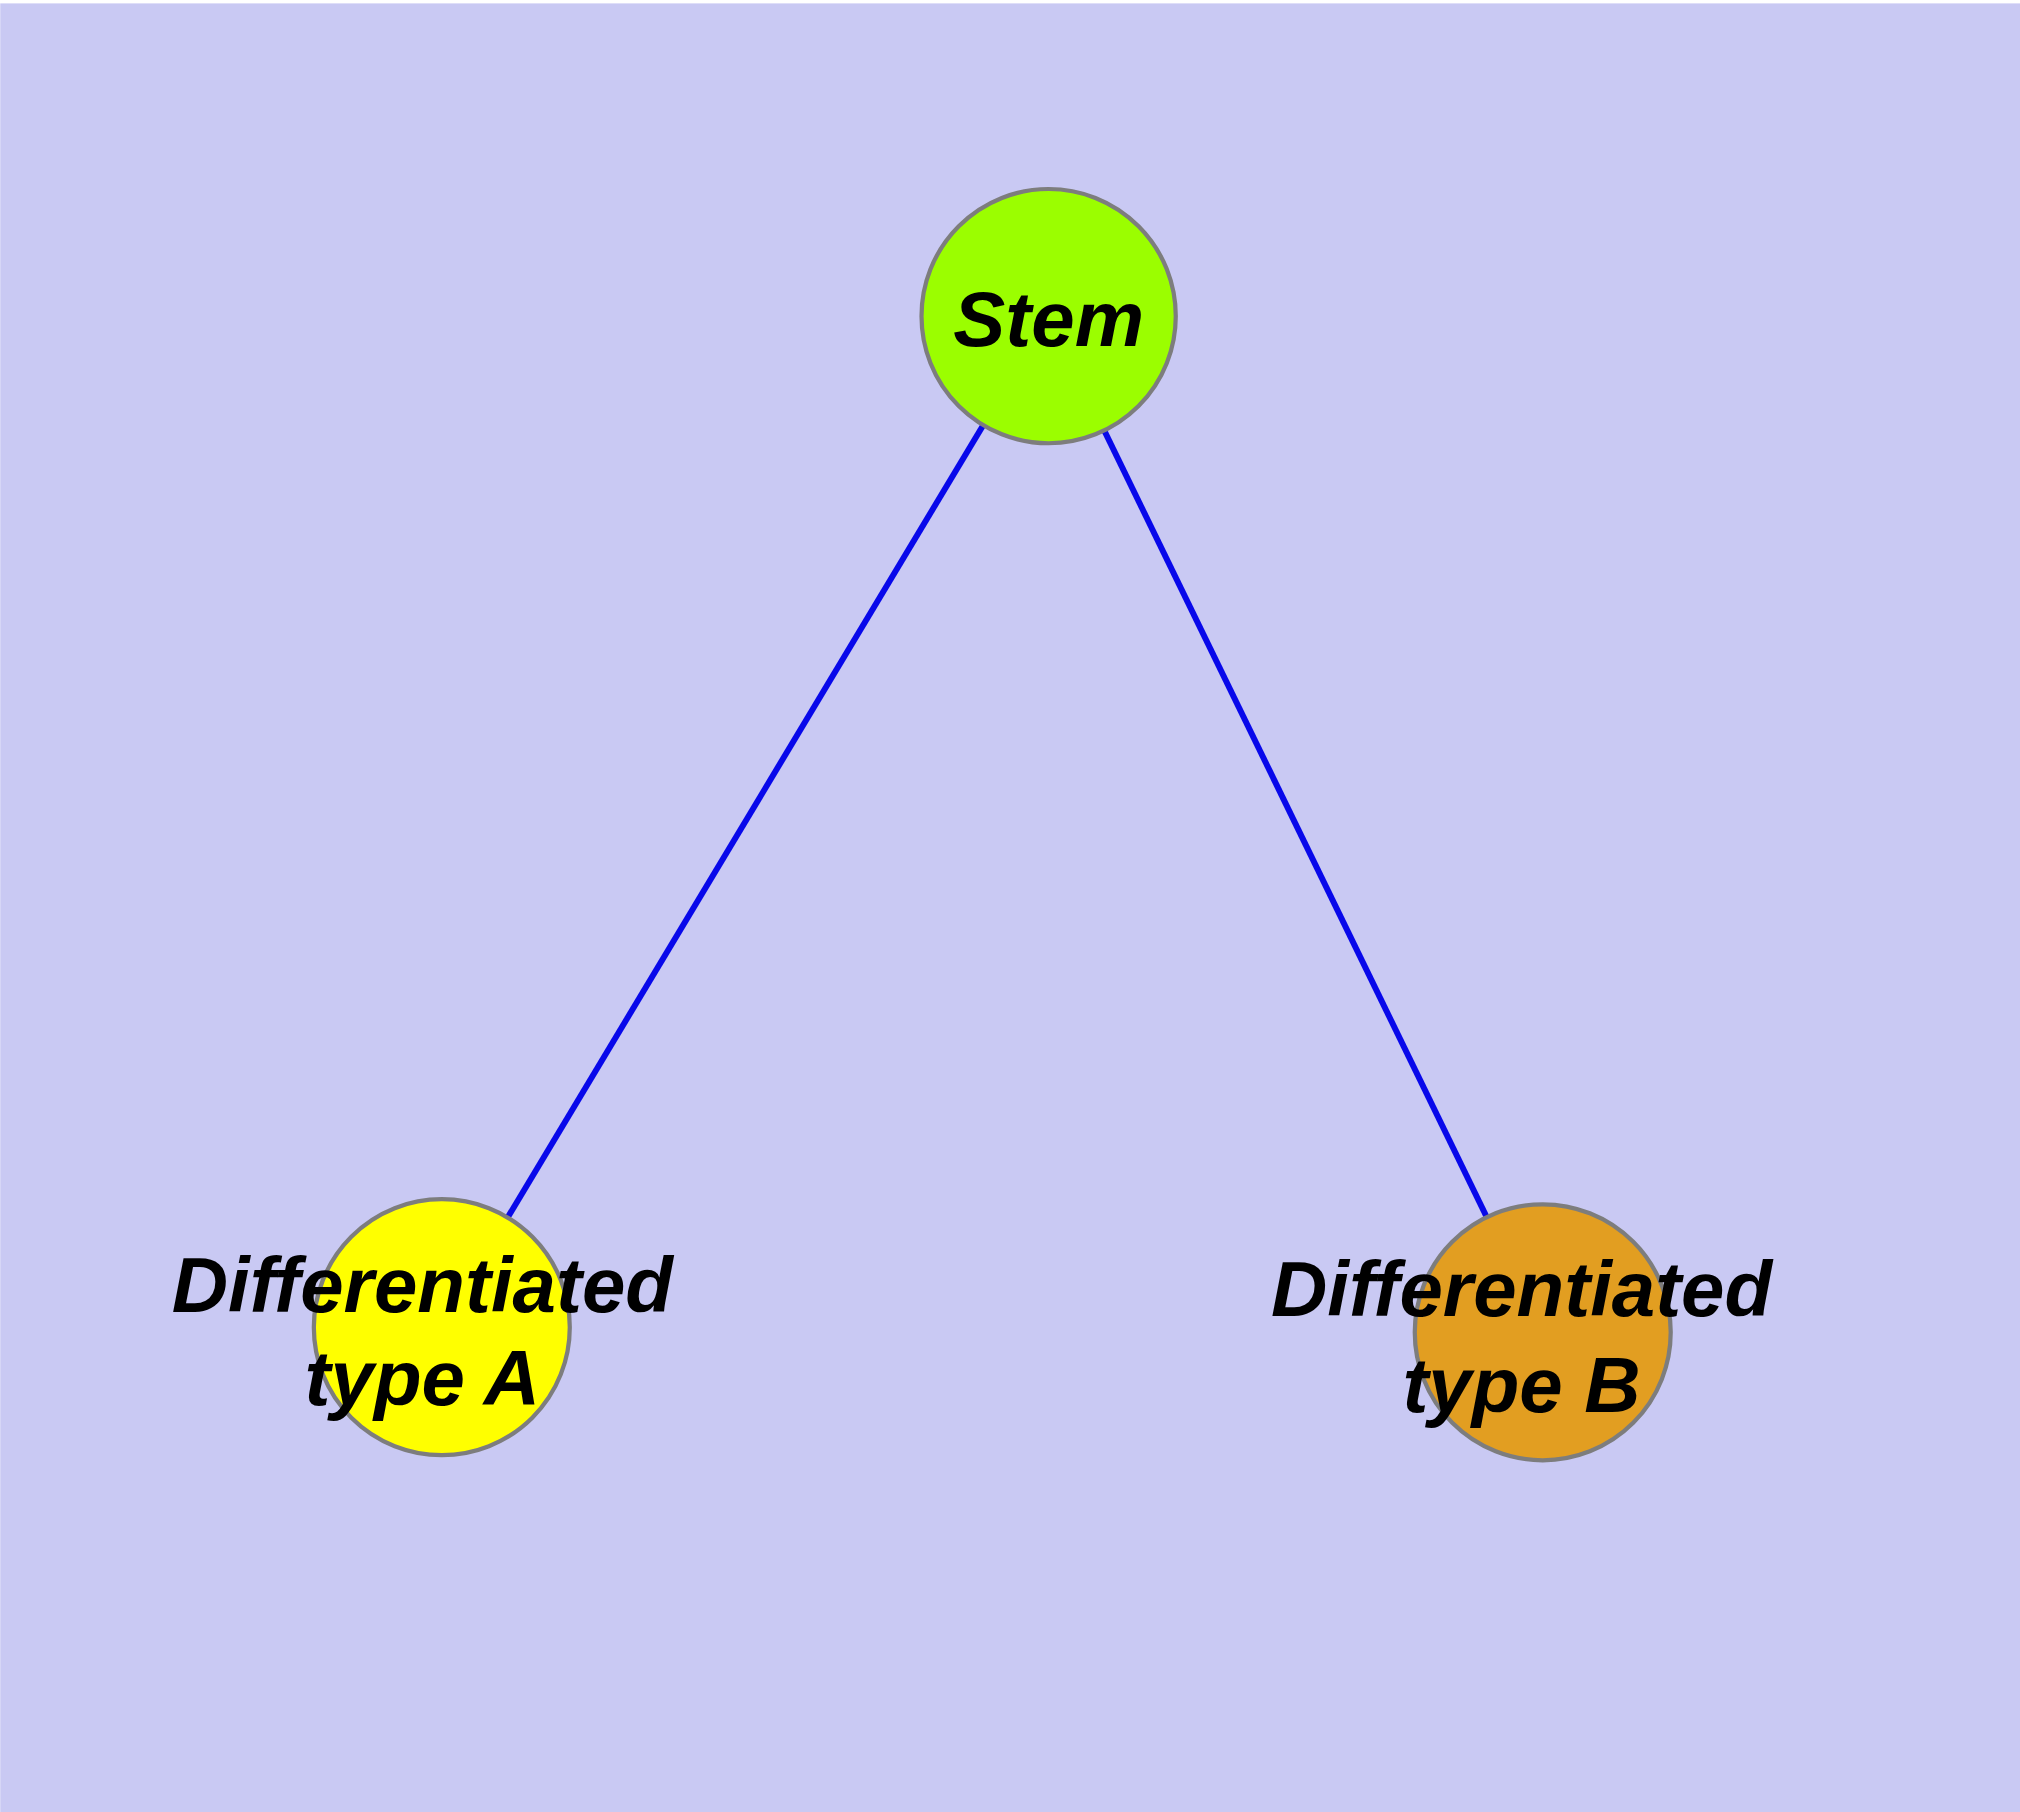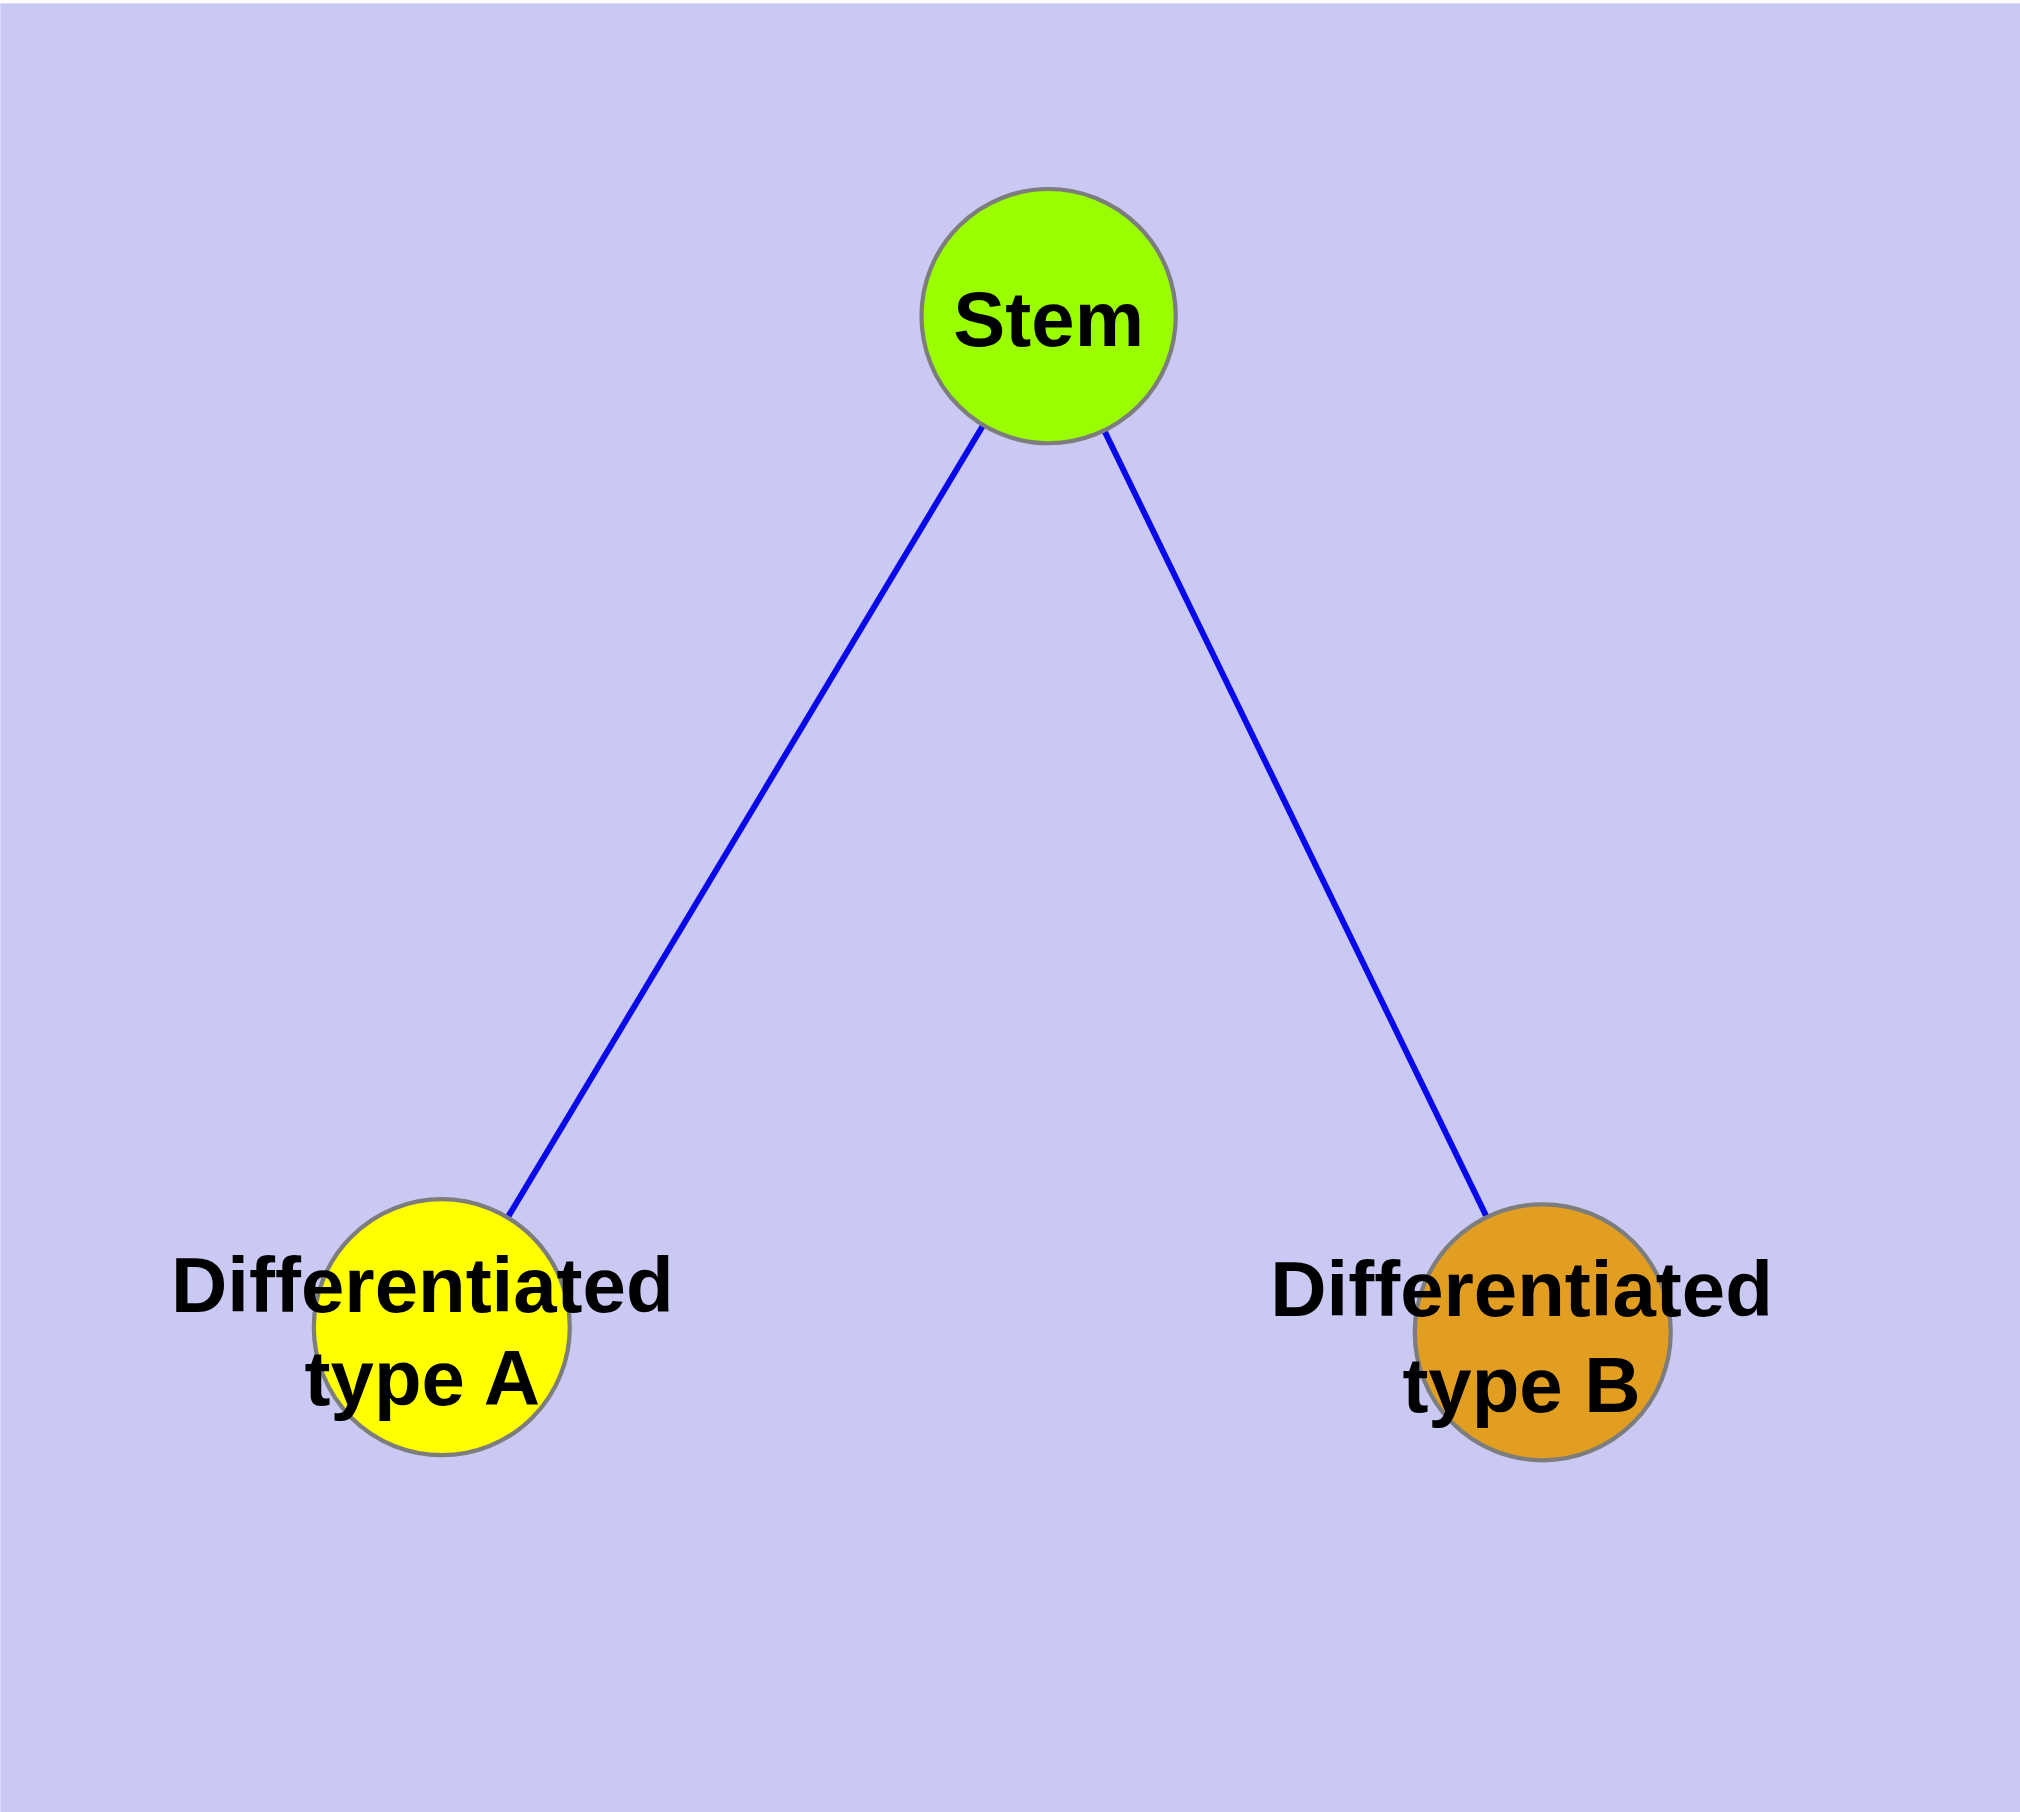--- a/index.html
+++ b/index.html
@@ -7,20 +7,21 @@
     padding: 0;
     background: #ffffff;
     width: 2021px;
     height: 1812px;
     overflow: hidden;
   }
   .figure-wrap {
     position: relative;
     width: 2021px;
     height: 1812px;
+    font-style: italic;
   }
   svg {
     display: block;
   }
   .node-label {
     font-family: "Liberation Sans", sans-serif;
     font-weight: bold;
     font-size: 92px;
     text-anchor: middle;
   }

